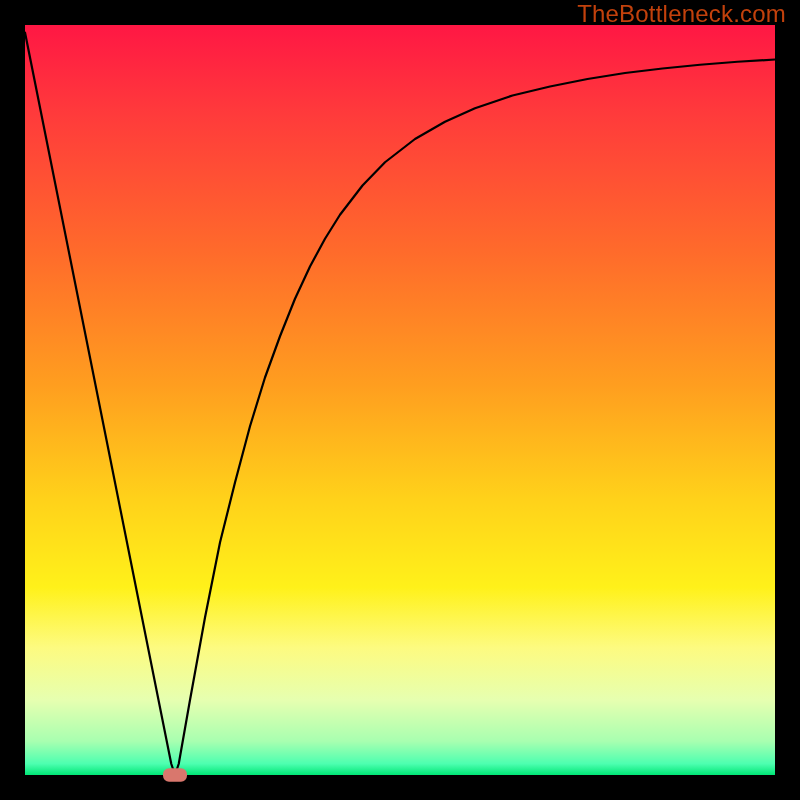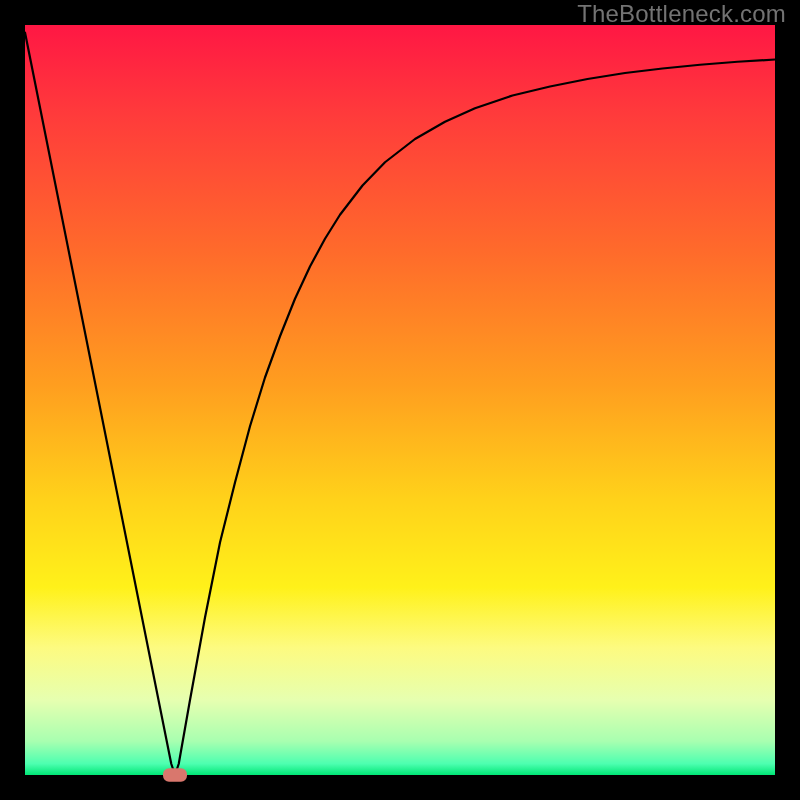--- a/index.html
+++ b/index.html
@@ -13,21 +13,21 @@
   .chart-wrap {
     width: 800px;
     height: 800px;
     position: relative;
     background: #000;
   }
   .watermark {
     position: absolute;
     top: 0;
     right: 14px;
-    color: #737373;
+    color: #c2410c;
     font-size: 24px;
     font-weight: 400;
     letter-spacing: 0.2px;
     z-index: 5;
   }
   svg {
     display: block;
   }
 </style>
 </head>

